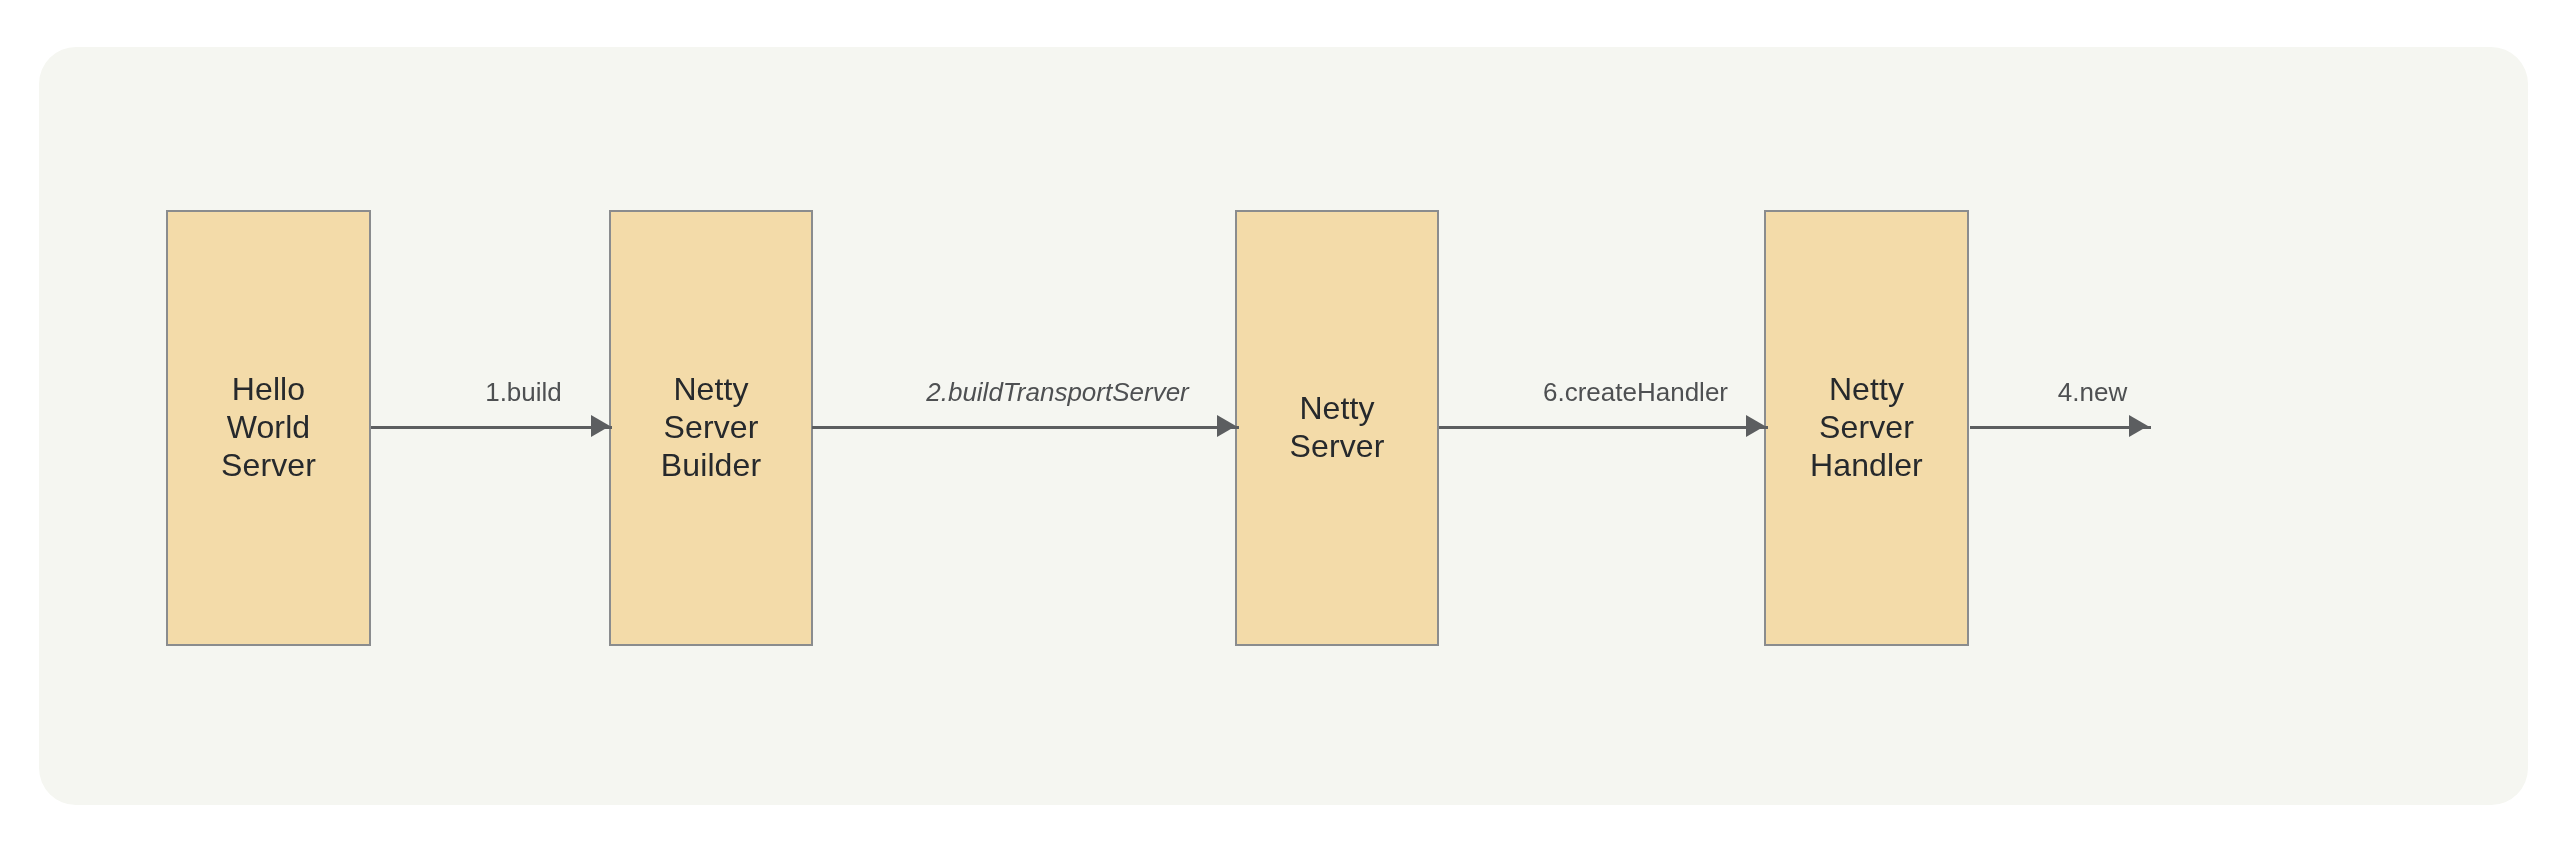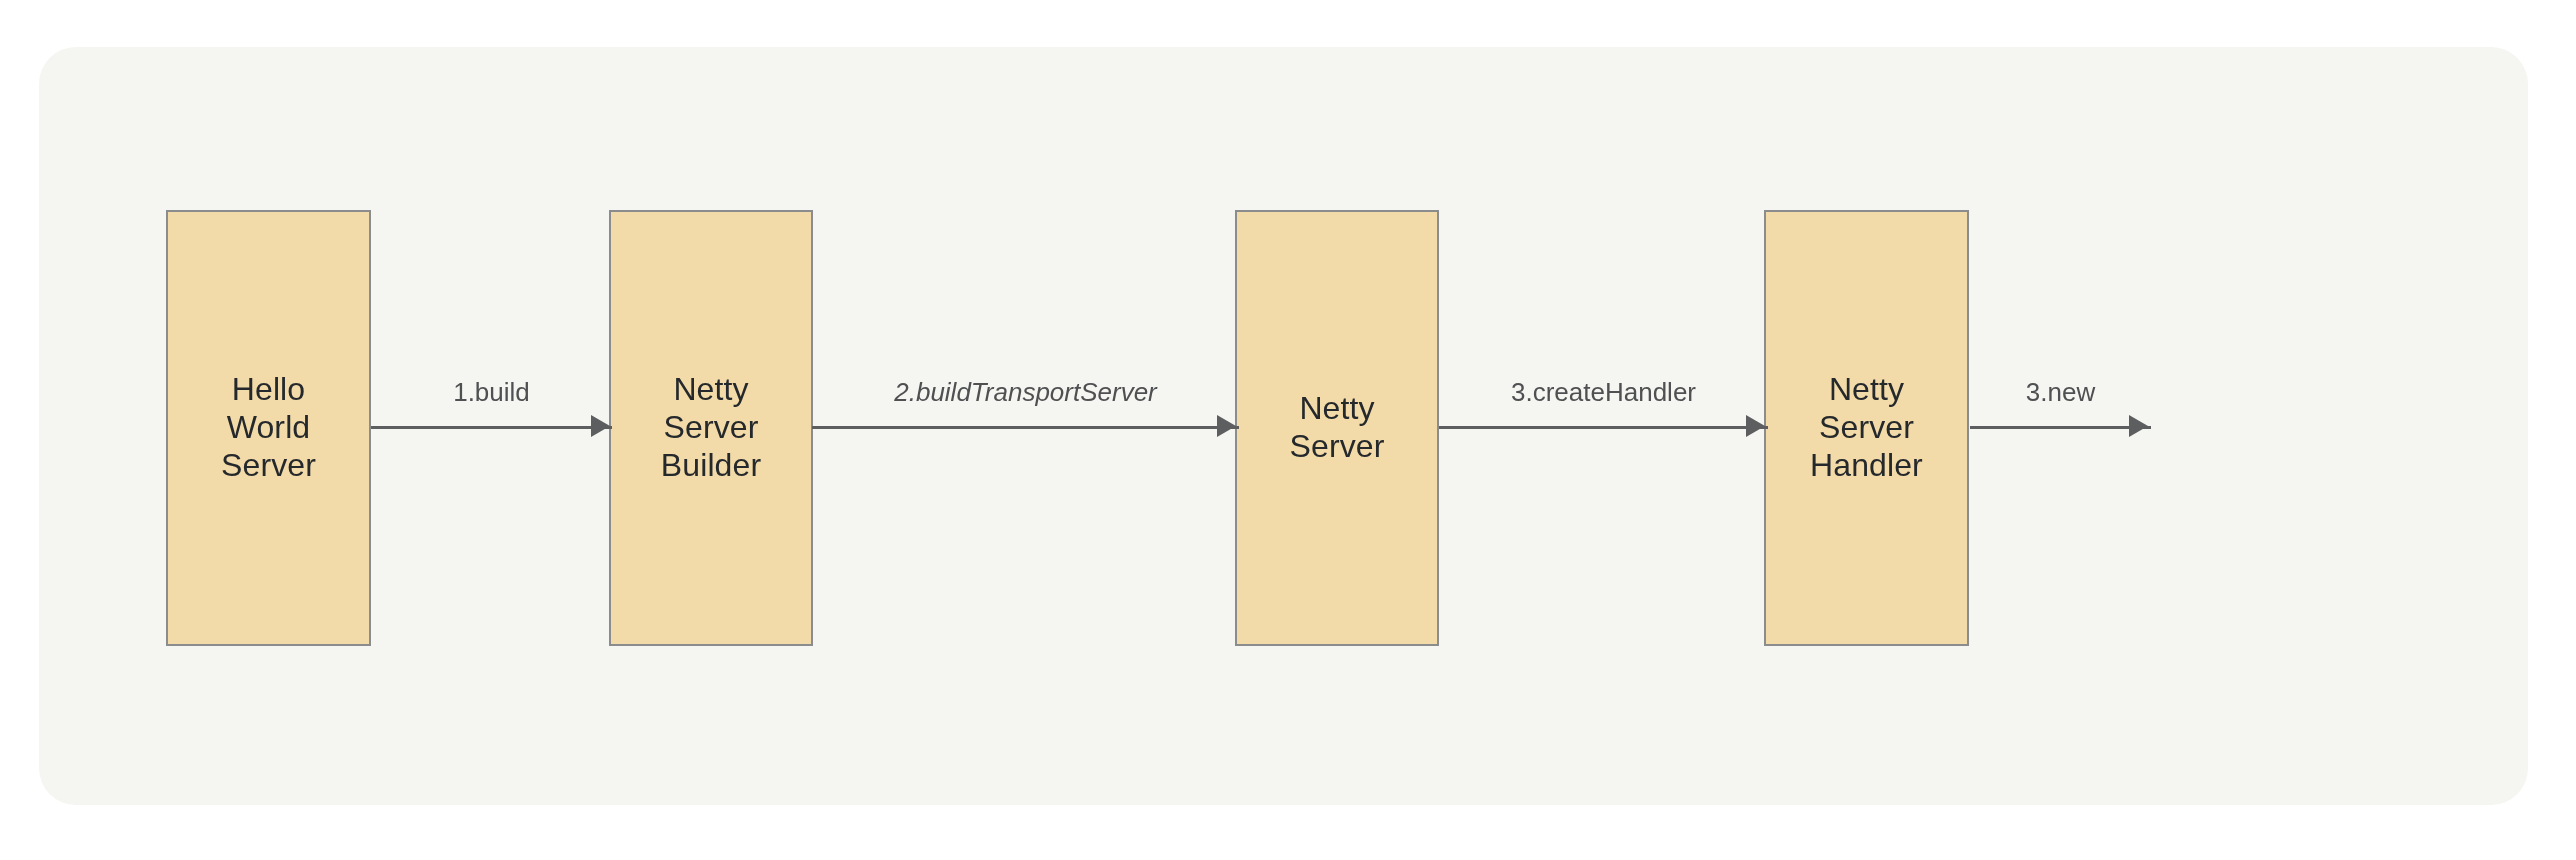--- a/index.html
+++ b/index.html
@@ -84,20 +84,21 @@
     border-left: 19px solid #5c5e60;
   }
 
   .edge-label {
     position: absolute;
     color: #4e5052;
     font-size: 26px;
     line-height: 1;
     white-space: nowrap;
     text-align: center;
+    padding-left: 32px;
   }
 
   #e1-line  { left: 371px;  width: 241px; }
   #e1-head  { left: 591px; }
   #e1-label { left: 371px;  top: 379px; width: 241px; }
 
   #e2-line  { left: 812px; width: 427px; }
   #e2-head  { left: 1217px; }
   #e2-label { left: 812px; top: 379px; width: 427px; font-style: italic; }
 
@@ -145,21 +146,21 @@
     <div class="edge-line" id="e1-line"></div>
     <div class="edge-head" id="e1-head"></div>
     <div class="edge-label" id="e1-label">1.build</div>
 
     <div class="edge-line" id="e2-line"></div>
     <div class="edge-head" id="e2-head"></div>
     <div class="edge-label" id="e2-label">2.buildTransportServer</div>
 
     <div class="edge-line" id="e3-line"></div>
     <div class="edge-head" id="e3-head"></div>
-    <div class="edge-label" id="e3-label">3.createHandler</div>
+    <div class="edge-label" id="e3-label">6.createHandler</div>
 
     <div class="edge-line" id="e4-line"></div>
     <div class="edge-head" id="e4-head"></div>
-    <div class="edge-label" id="e4-label">3.new</div>
+    <div class="edge-label" id="e4-label">4.new</div>
 
   </div>
 </div>
 
 
 </body></html>

